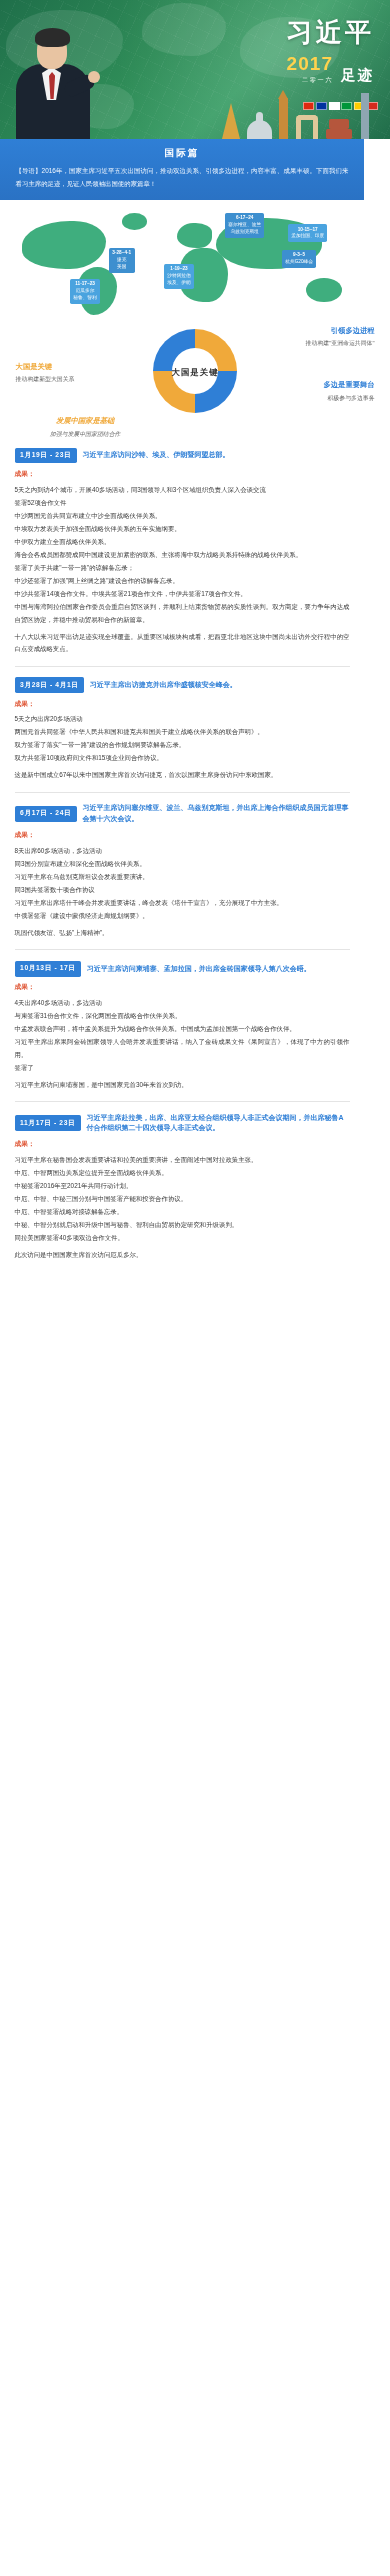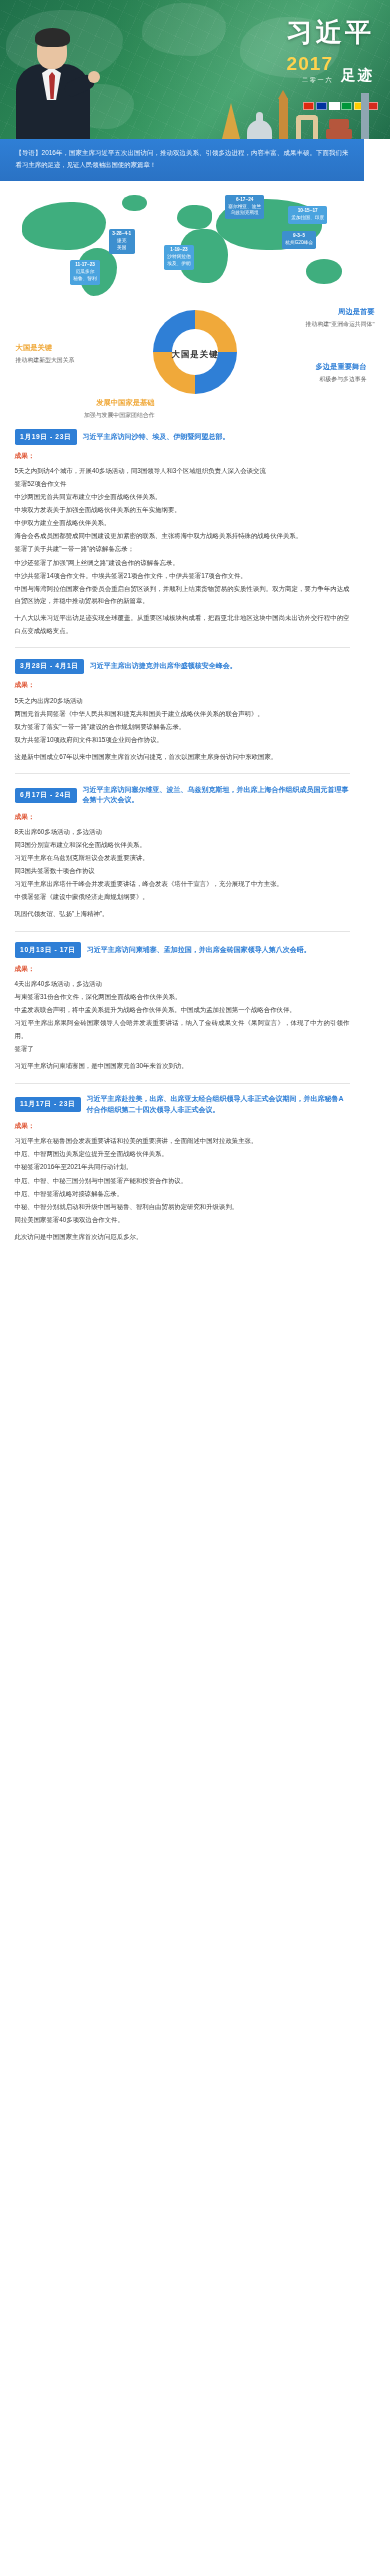--- a/index.html
+++ b/index.html
@@ -154,22 +154,22 @@
   .donut-label {
     position:absolute; left:50%; top:50%; transform:translate(-50%,-50%);
     font-size:8.4px; font-weight:bold; color:#333; letter-spacing:1.1px; z-index:3;
     white-space:nowrap;
   }
   .quad { position:absolute; width:139px; }
   .quad .qt { font-size:7.3px; font-weight:bold; margin-bottom:3.3px; }
   .quad .qd { font-size:5.9px; color:#666; line-height:1.6; }
   .q-tl { left:0; top:3.3px; text-align:left; }
   .q-tr { right:0; top:3.3px; text-align:right; }
-  .q-bl { left:0; top:58px; text-align:right; }
-  .q-br { right:8px; top:58px; text-align:right; }
+  .q-bl { left:0; top:58px; text-align:center;font-style:italic; }
+  .q-br { right:0; top:58px; text-align:right; }
   .q-blue .qt { color:#2f7fd6; }
   .q-orange .qt { color:#f0a93a;margin-top:36px; }
 
   
   .trip { padding:0 14.5px; }
   .trip-head {
     display:flex; align-items:center; gap:5.6px; margin:11px 0 6.7px;
   }
   .trip-date {
     background:#2f7fd6; color:#fff; font-size:6.7px; font-weight:bold;
@@ -268,20 +268,21 @@
       <div class="lm tower"></div>
       <div class="lm dome"></div>
       <div class="lm bigben"></div>
       <div class="lm arch"></div>
       <div class="lm pagoda"></div>
       <div class="lm sky"></div>
     </div>
   </div>
 
   <div class="banner">
+    <div class="btitle">国际篇</div>
     <div class="btext">【导语】2016年，国家主席习近平五次出国访问，推动双边关系、引领多边进程，内容丰富、成果丰硕。下面我们来看习主席的足迹，见证人民领袖出国使的家篇章！</div>
   </div>
 
   <div class="mapsec">
     <div class="worldmap">
       <div class="land lnd-gl"></div>
       <div class="land lnd-na"></div>
       <div class="land lnd-sa"></div>
       <div class="land lnd-eu"></div>
       <div class="land lnd-af"></div>
@@ -318,21 +319,21 @@
   <div class="donutsec">
     <div class="donut-wrap">
       <div class="donut"></div>
       <div class="donut-label">大国是关键</div>
 
       <div class="quad q-tl q-orange">
         <div class="qt">大国是关键</div>
         <div class="qd">推动构建新型大国关系</div>
       </div>
       <div class="quad q-tr q-blue">
-        <div class="qt">周边是首要</div>
+        <div class="qt">引领多边进程</div>
         <div class="qd">推动构建"亚洲命运共同体"</div>
       </div>
       <div class="quad q-bl q-orange">
         <div class="qt">发展中国家是基础</div>
         <div class="qd">加强与发展中国家团结合作</div>
       </div>
       <div class="quad q-br q-blue">
         <div class="qt">多边是重要舞台</div>
         <div class="qd">积极参与多边事务</div>
       </div>

